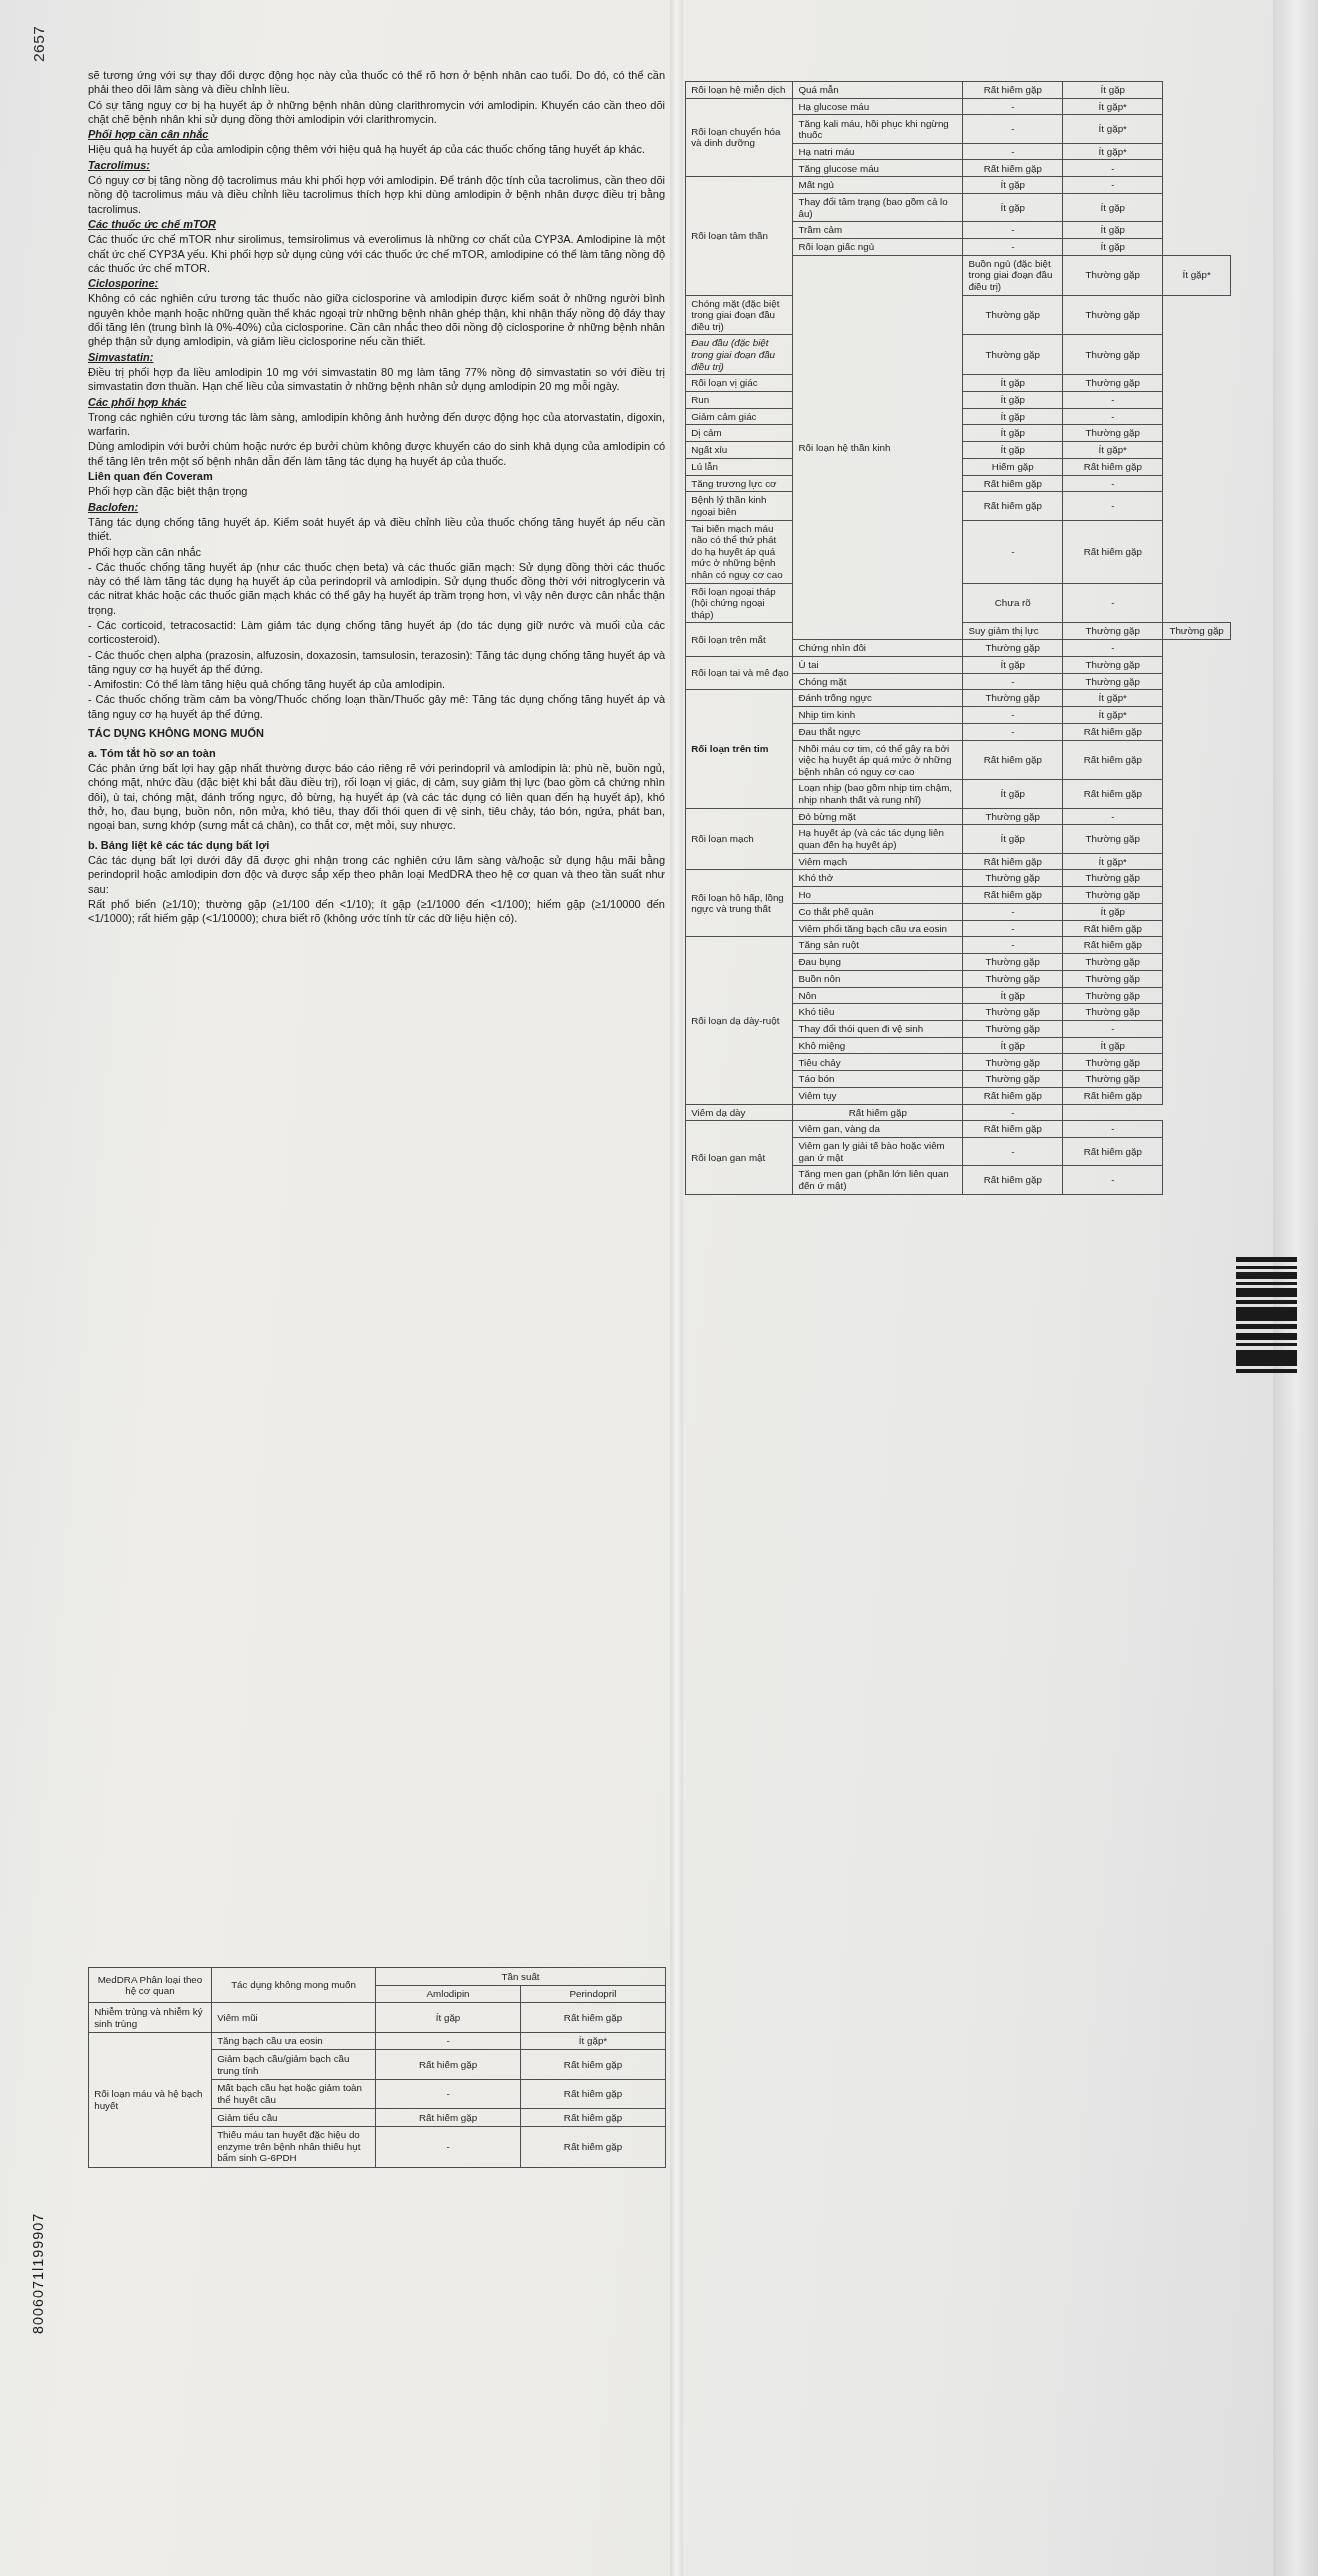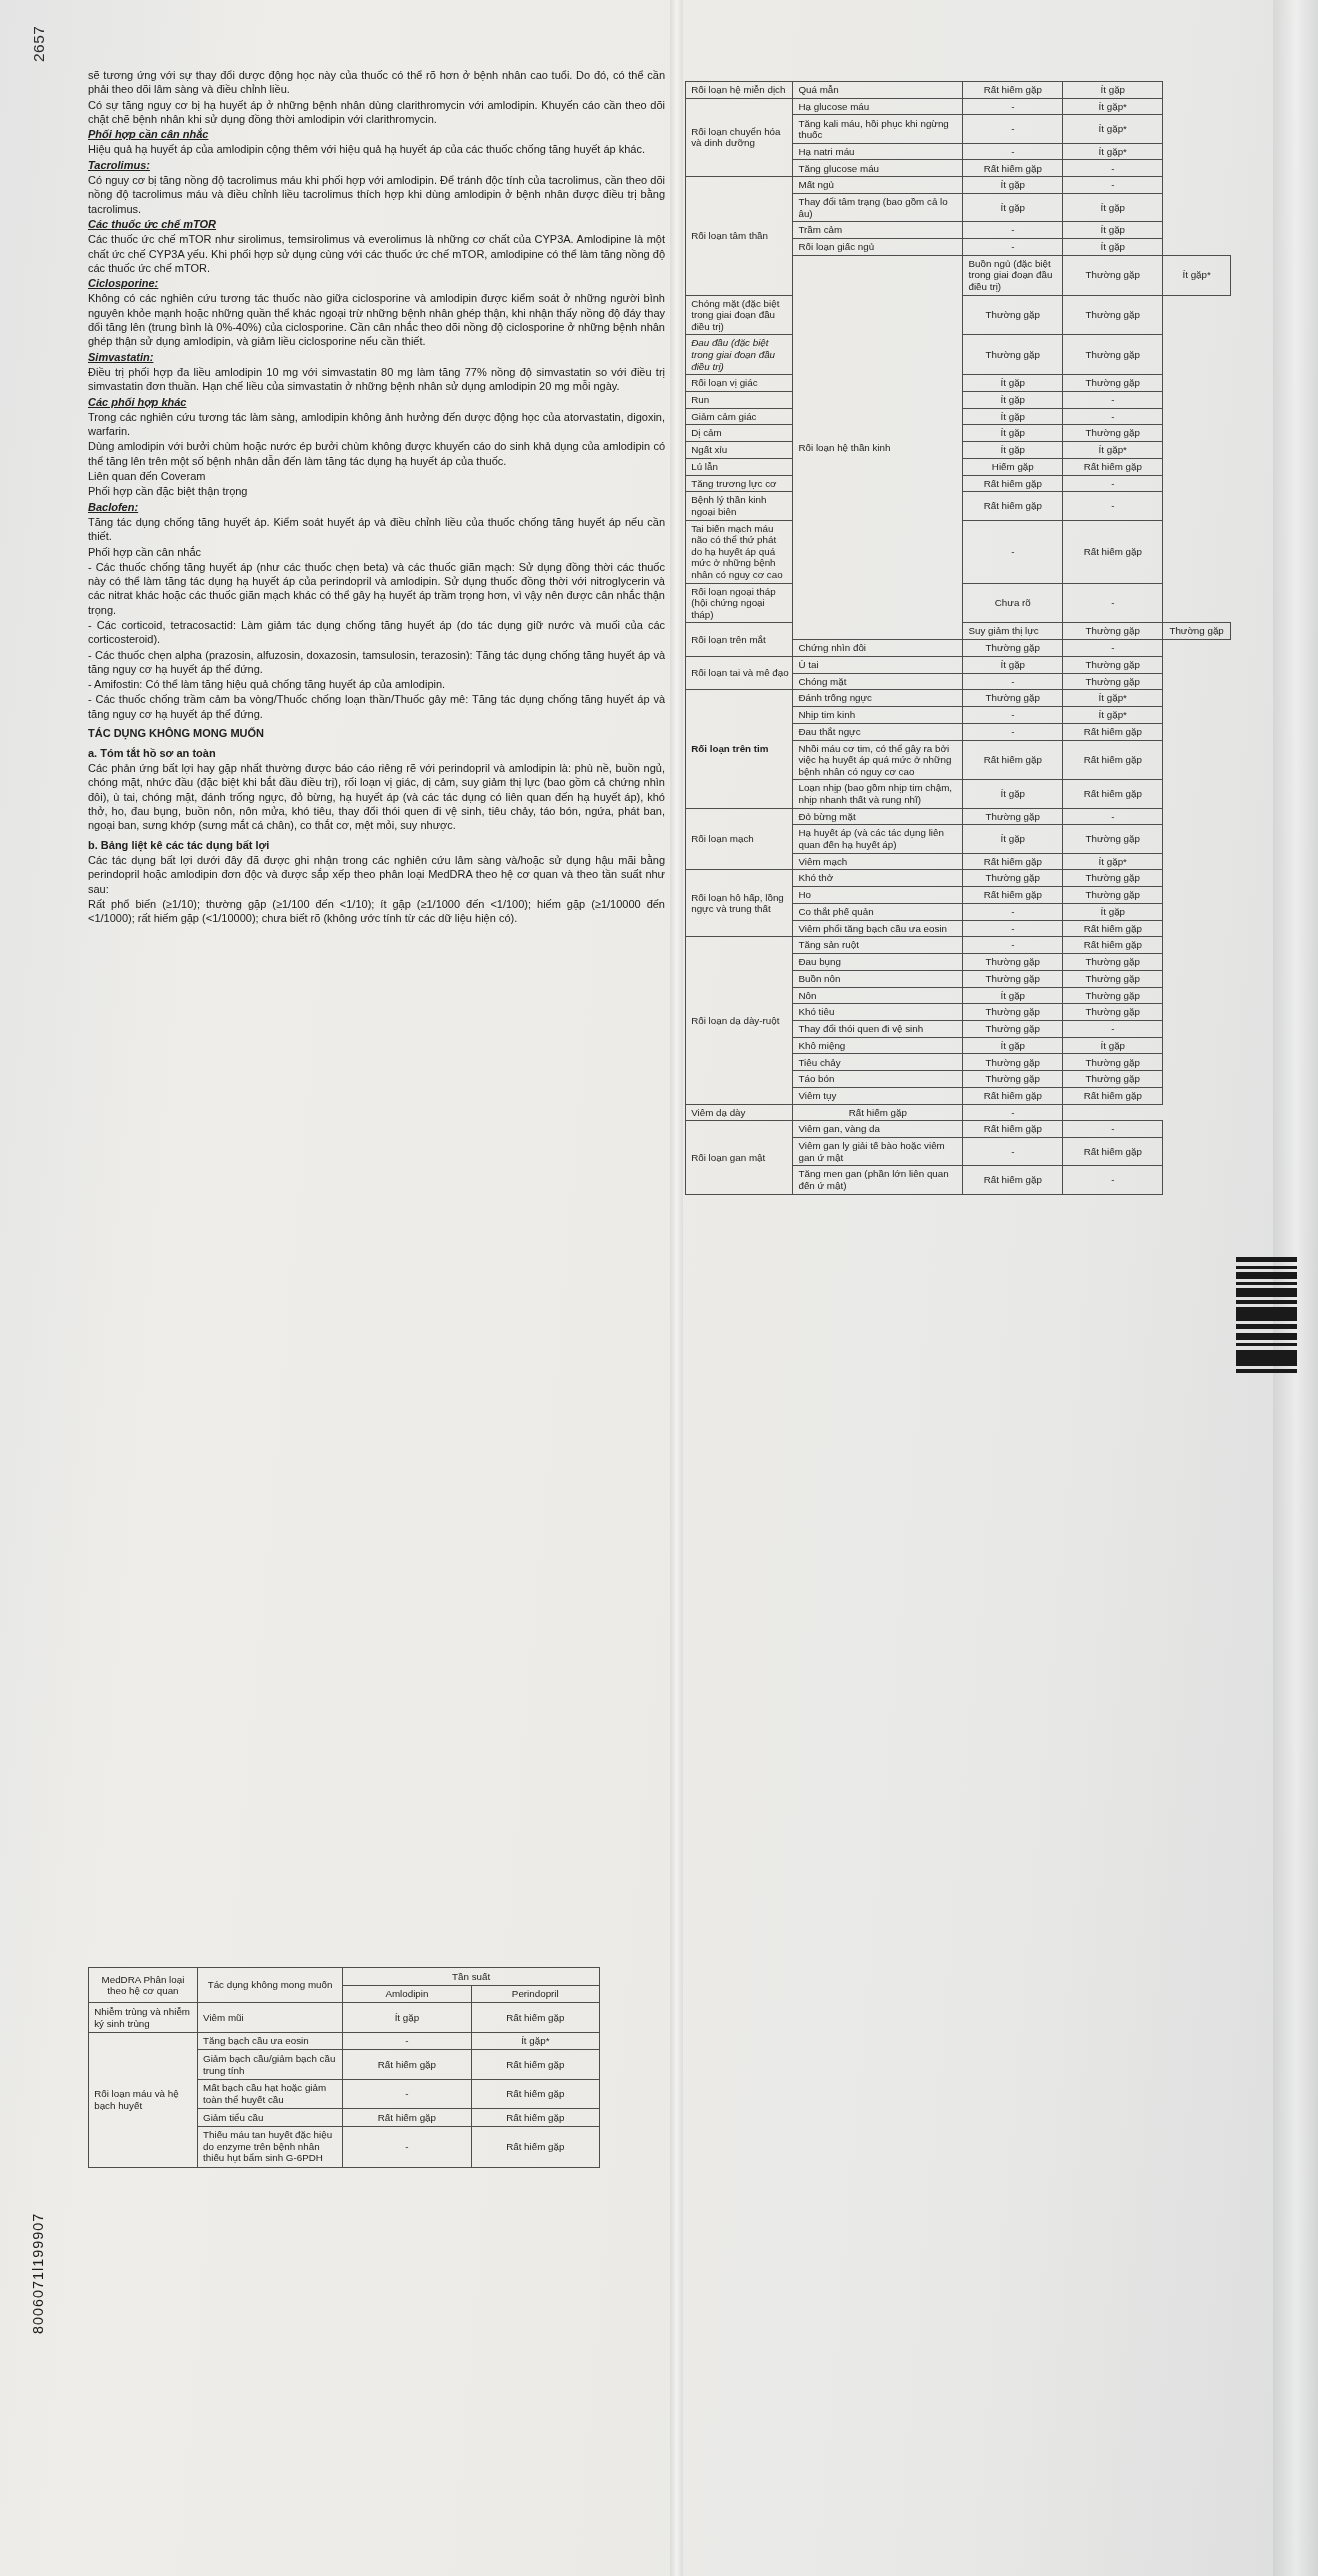--- a/index.html
+++ b/index.html
@@ -46,21 +46,21 @@
   .col-left{
     position:absolute;
     left:88px;top:68px;width:577px;
     font-size:11px;
     line-height:1.30;
     color:#202020;
     text-align:justify;
   }
   .col-left p{margin:0 0 1px 0;}
   .col-left .u{ text-decoration:underline; font-style:italic; font-weight:600;}
-  .col-left .b{font-weight:400;}
+  .col-left .b{font-weight:700;}
   .col-left .bu{font-weight:400;}
   .col-left .section-head{font-weight:700;margin-top:5.2px;}
 
   
   table{border-collapse:collapse;}
   .tbl{
     font-size:9.8px;
     color:#1d1d1d;
     line-height:1.18;
   }
@@ -78,21 +78,21 @@
     text-align:left;
     padding-left:5.2px;
     font-weight:400;
   }
   .tbl .ital{font-style:italic;}
   .tbl th{font-weight:400;}
 
   
   .tbl-left{
     position:absolute;
-    left:88px; top:1967px; width:512px;
+    left:88px; top:1967px; width:578px;
   }
   .tbl-left td, .tbl-left th{font-size:9.8px;}
 
   
   .tbl-right{
     position:absolute;
     left:685px; top:61px; width:546px;margin-top:20px;
   }
   .tbl-right td{font-size:9.8px;padding:2.1px 3.1px;}
 </style>

